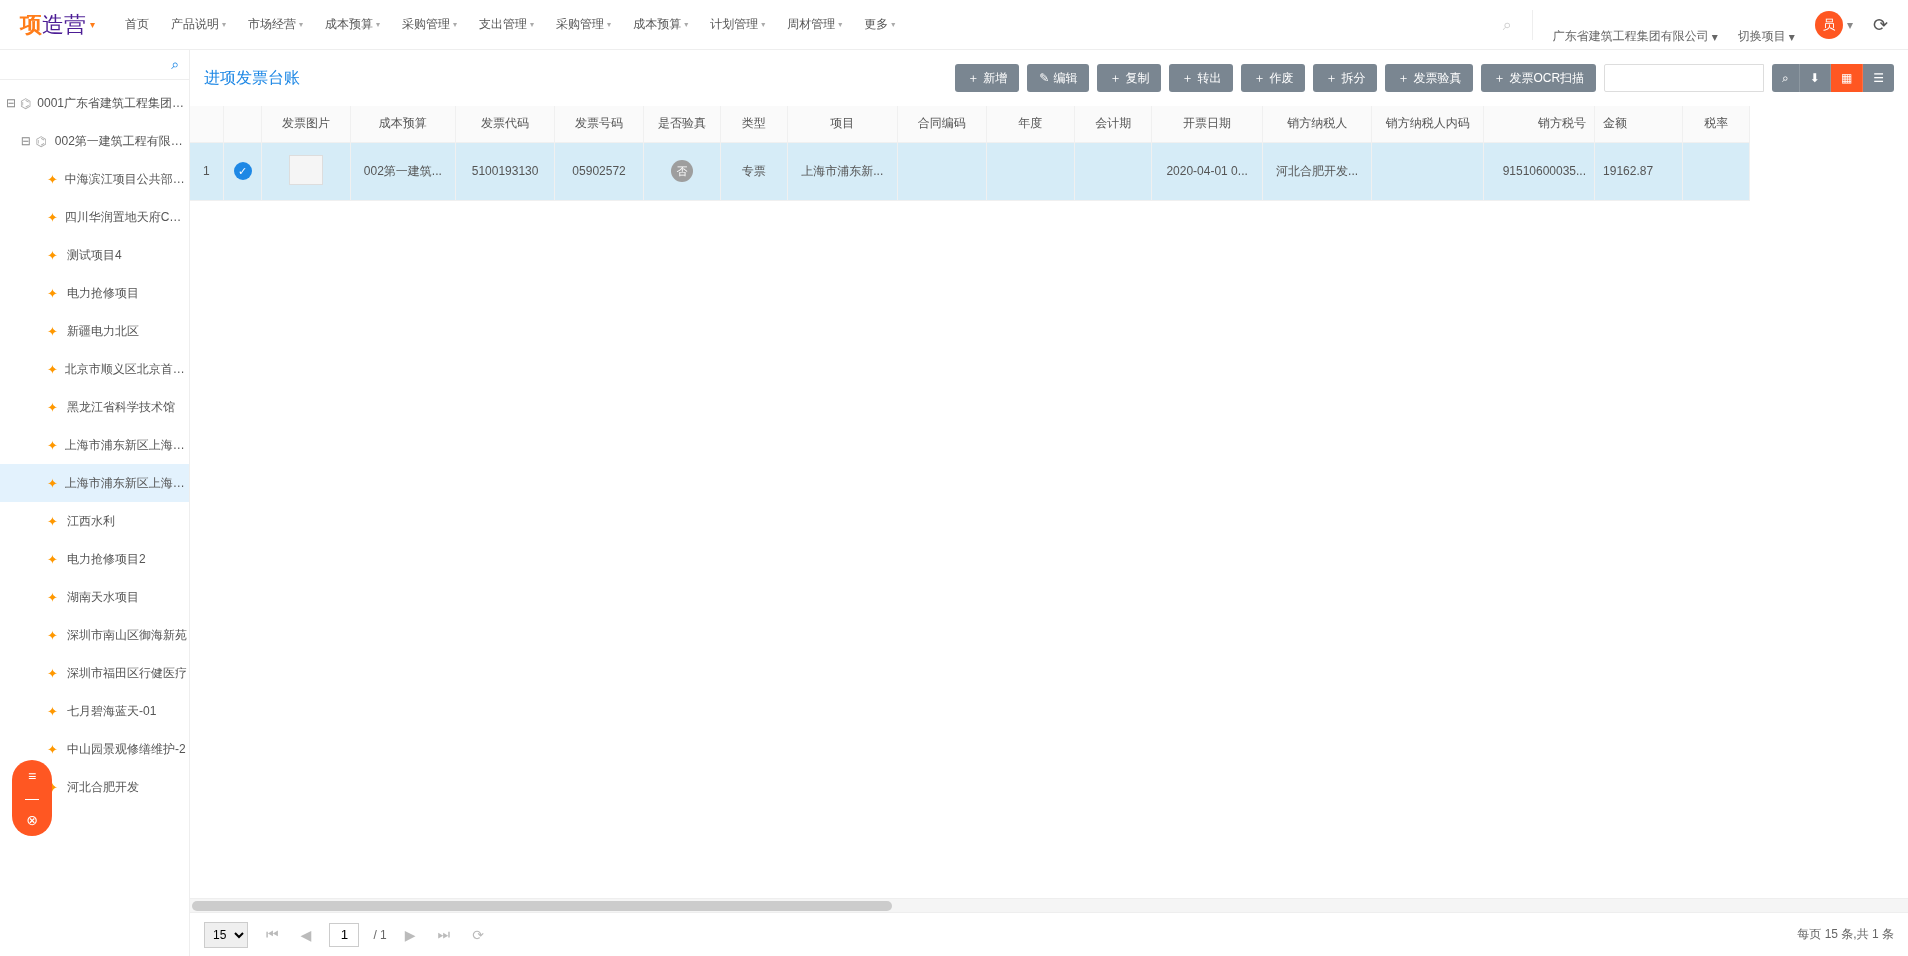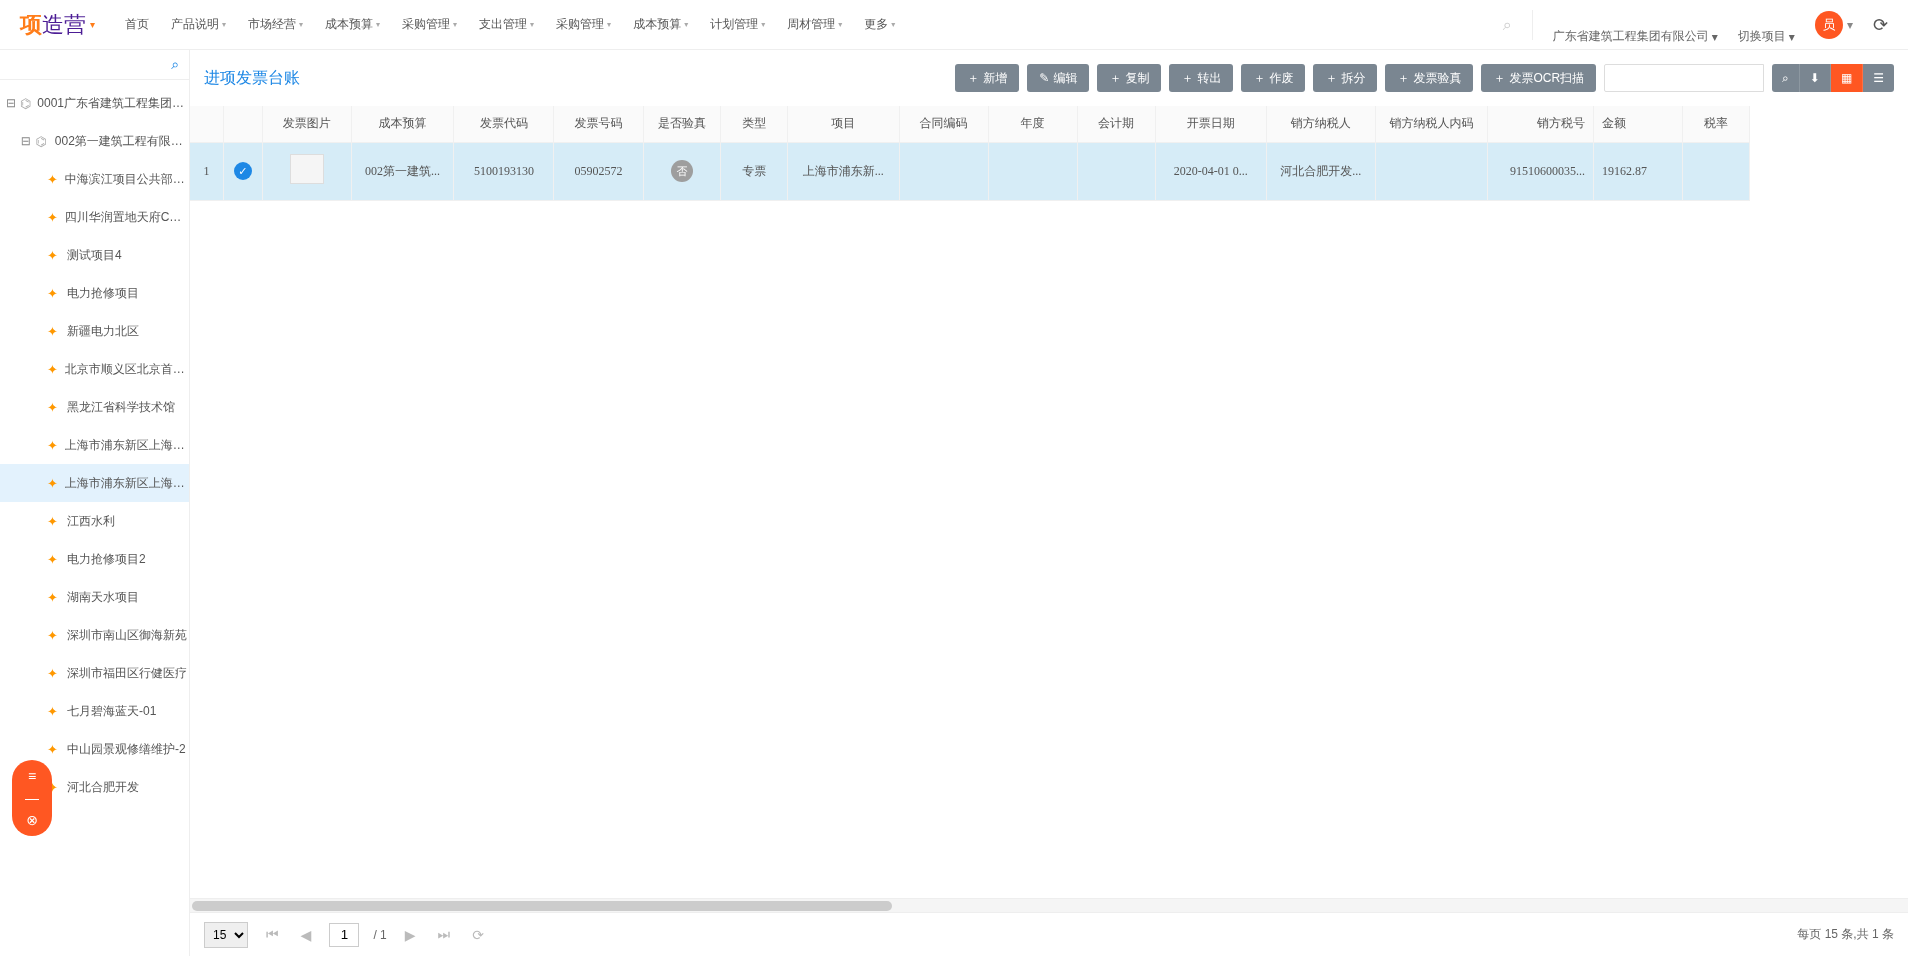--- a/index.html
+++ b/index.html
@@ -45,21 +45,21 @@
 .btn { background: #7a8691; color: #fff; border: none; height: 28px; padding: 0 12px; border-radius: 3px; cursor: pointer; font-size: 12px; display: flex; align-items: center; gap: 4px; }
 .btn.icon-only { padding: 0 10px; }
 .btn.orange { background: #ff5722; color: #fff; }
 .search-box { height: 28px; border: 1px solid #ddd; border-radius: 2px 0 0 2px; padding: 0 8px; width: 160px; font-size: 12px; }
 .btn-group { display: flex; }
 .btn-group .btn { border-radius: 0; border-right: 1px solid rgba(255,255,255,0.15); }
 .btn-group .btn:first-child { border-radius: 3px 0 0 3px; }
 .btn-group .btn:last-child { border-radius: 0 3px 3px 0; border-right: none; }
 
 .table-wrap { flex: 1; overflow: auto; }
-table { border-collapse: collapse; width: 1560px; font-family: Liberation Serif, serif; }
+table { border-collapse: collapse; width: 1560px; }
 th, td { border-right: 1px solid #f0f0f0; border-bottom: 1px solid #f0f0f0; padding: 0 8px; text-align: center; font-weight: normal; color: #555; white-space: nowrap; overflow: hidden; text-overflow: ellipsis; }
 th { height: 36px; background: #fafafa; font-size: 12px; }
 td { height: 58px; font-size: 12px; }
 tbody tr.selected-row { background: #d6ecf7; }
 .col-idx { width: 30px; }
 .col-chk { width: 34px; }
 .col-img { width: 80px; }
 .col-org { width: 90px; }
 .col-code { width: 90px; }
 .col-num { width: 80px; }

